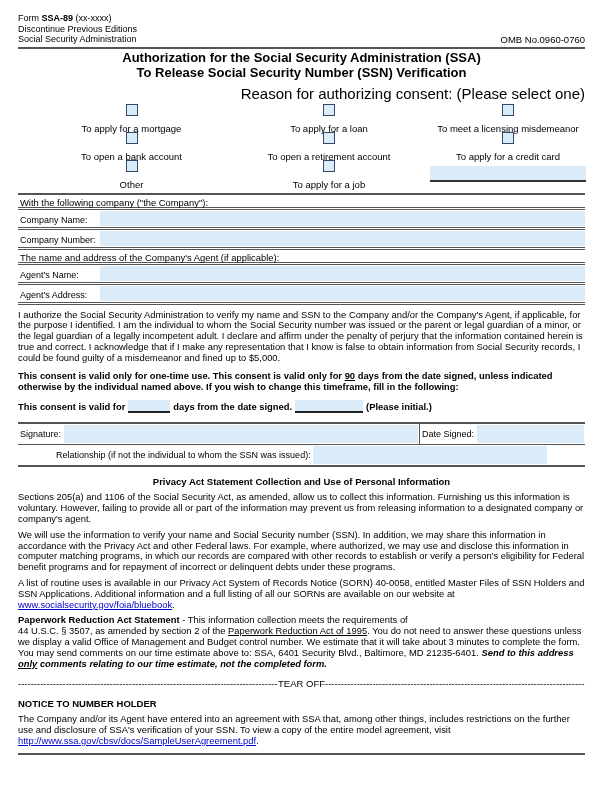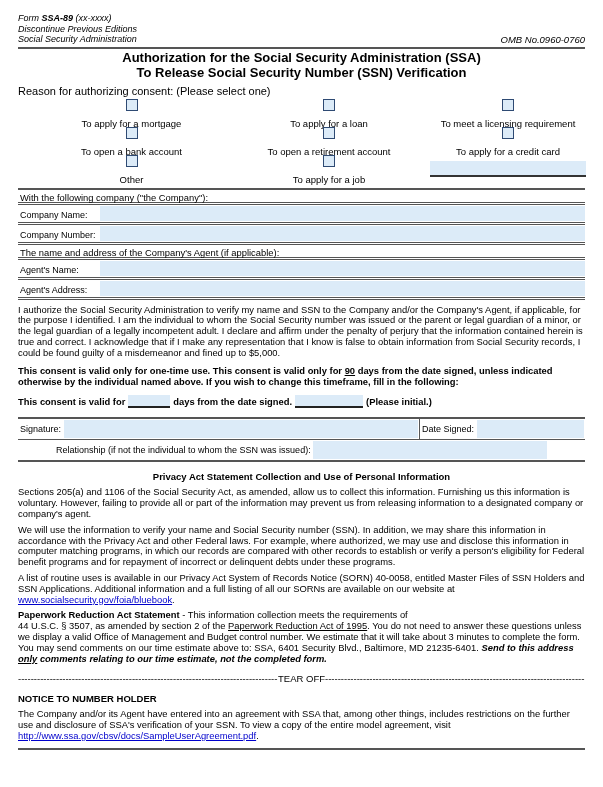--- a/index.html
+++ b/index.html
@@ -6,40 +6,40 @@
   html, body { background: #fff; }
   body {
     width: 603px; height: 787px;
     font-family: "Liberation Sans", sans-serif;
     color: #000;
     position: relative;
   }
   .page { padding: 13px 18px 0 18px; }
 
   
-  .hdr { display: flex; justify-content: space-between; align-items: flex-end; padding-bottom: 2px; font-style: italic; }
+  .hdr { display: flex; justify-content: space-between; align-items: flex-end; padding-bottom: 2px; }
   .hdr-left { font-size: 9px; line-height: 10.5px; }
   .hdr-right { font-size: 9.5px; }
   .b { font-weight: bold; }
 
   .rule2 { border-top: 2px solid #555; }
 
   
   .title { text-align: center; font-weight: bold; font-size: 13px; line-height: 15px; padding: 1px 0 1px 0; }
 
   
   .id-table { display: grid; grid-template-columns: 265px 122px 1fr; border-top: 2px solid #555; border-bottom: 2px solid #555; }
   .id-cell { padding: 0; }
   .id-cell + .id-cell { border-left: 1px solid #555; }
   .id-label { font-size: 9px; line-height: 12px; padding: 1px 3px 0 3px; height: 14px; }
   .field { background: #dcebf8; }
   .id-field { height: 19px; margin-bottom: 1px; }
 
   
-  .reason-prompt { font-size: 11px; margin: 4px 0 2px 0; }
+  .reason-prompt { font-size: 15px; margin: 4px 0 2px 0; text-align: right; }
   .cb-grid { display: grid; grid-template-columns: 193px 202px 1fr; padding-left: 17px; margin-bottom: 5px; }
   .cb-item { display: flex; align-items: center; gap: 7px; height: 28px; font-size: 9.5px; flex-direction: column; }
   .cb { width: 12px; height: 12px; background: #dcebf8; border: 1px solid #2e4a73; flex: 0 0 12px; }
   .other-input { height: 16px; width: 156px; border-bottom: 2px solid #333; margin-top: 6px; }
 
   
   .sec-head { font-size: 9.4px; height: 15px; padding: 2px 2px 0 2px; border-bottom: 3px double #555; }
   .lbl-row { display: flex; align-items: stretch; height: 20px; border-bottom: 3px double #555; }
   .lbl-row:last-child { border-bottom: 2px solid #555; }
   .lbl-row .lbl { flex: 0 0 82px; font-size: 9px; padding: 5px 2px 0 2px; }
@@ -103,21 +103,21 @@
     <div class="cb-item">
         <span class="cb"></span>
         <span>To apply for a mortgage</span>
       </div>
     <div class="cb-item">
         <span class="cb"></span>
         <span>To apply for a loan</span>
       </div>
     <div class="cb-item">
         <span class="cb"></span>
-        <span>To meet a licensing requirement</span>
+        <span>To meet a licensing misdemeanor</span>
       </div>
 
     <div class="cb-item">
         <span class="cb"></span>
         <span>To open a bank account</span>
       </div>
     <div class="cb-item">
         <span class="cb"></span>
         <span>To open a retirement account</span>
       </div>

